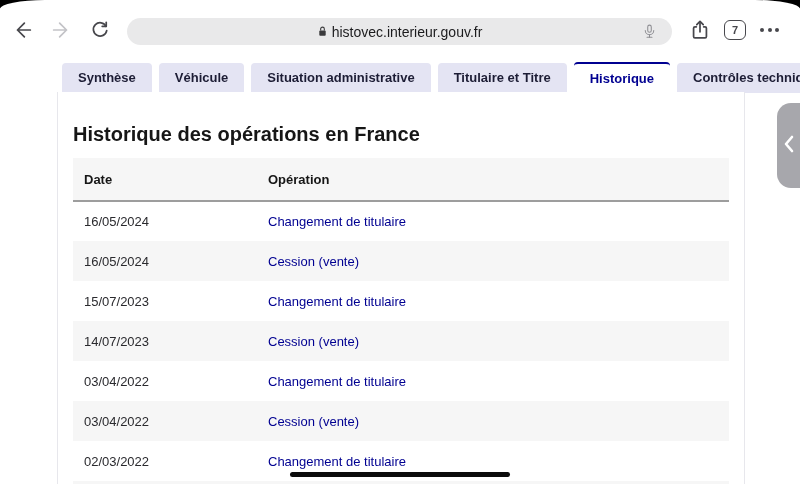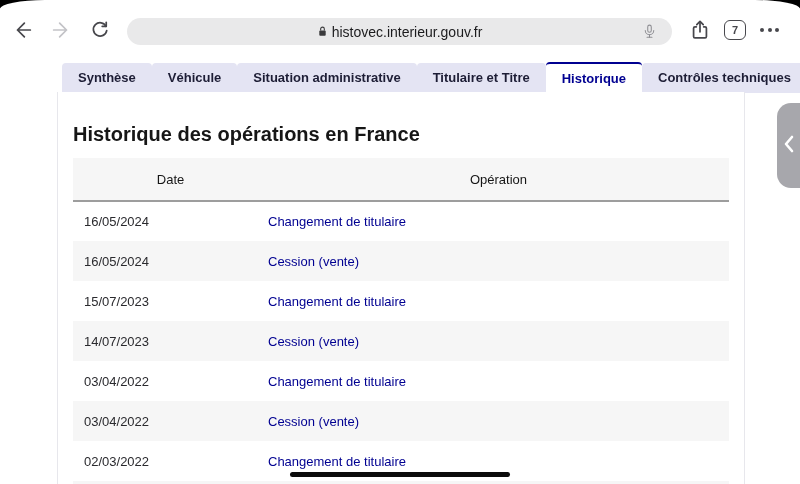--- a/index.html
+++ b/index.html
@@ -27,41 +27,41 @@
   .tabcount{
     position:absolute;left:724px;top:12px;width:22px;height:20px;border:1.7px solid #47474c;
     border-radius:6px;display:flex;align-items:center;justify-content:center;
     font-size:11px;font-weight:bold;color:#47474c;background:none;
   }
   .dots{position:absolute;left:760px;top:20px;display:flex;gap:3.5px;}
   .dots i{width:4px;height:4px;border-radius:50%;background:#47474c;}
   
   .tab-bar{
     position:absolute;top:62px;left:62px;right:0;height:31px;
-    display:flex;overflow:hidden;align-items:flex-end;
+    display:flex;gap:7px;overflow:hidden;align-items:flex-end;
   }
   .tab{
     flex:0 0 auto;height:30px;line-height:30px;padding:0 16px;border:none;cursor:pointer;
     background:#e4e4f3;color:#1d1d35;font-family:inherit;font-size:13px;font-weight:bold;
     border-radius:4px 4px 0 0;white-space:nowrap;
   }
   .tab.active{
     background:#fff;color:#000091;height:31px;line-height:29px;
     border-top:2px solid #000091;box-sizing:border-box;
   }
   
   .panel{
     position:absolute;top:92px;left:57px;width:688px;bottom:-20px;background:#fff;
     border-left:1px solid #e7e7ec;border-right:1px solid #e7e7ec;box-sizing:border-box;
     padding:0 15px;
   }
   .page-title{margin:30px 0 12px 0;font-size:20px;line-height:24px;font-weight:bold;color:#161616;}
   table{width:100%;border-collapse:collapse;font-size:13px;}
   thead tr{background:#f6f6f6;height:43px;border-bottom:2px solid #9d9d9d;}
-  th{text-align:center;font-weight:normal;color:#161616;padding:0 0 0 11px;font-size:13px;}
+  th{text-align:left;font-weight:bold;color:#161616;padding:0 0 0 11px;font-size:13px;}
   th.col-date{width:173px;}
   tbody tr{height:40px;margin-top:28px;}
   tbody tr:nth-child(even){background:#f6f6f6;}
   td{padding:0 0 0 11px;color:#2a2a2e;}
   .oplink{color:#000091;text-decoration:none;cursor:pointer;}
   .partial-row{height:40px;background:#f6f6f6;}
   
   .side-handle{
     position:absolute;right:0;top:103px;width:23px;height:85px;background:#a7a7ac;
     border-radius:14px 0 0 14px;z-index:20;display:flex;align-items:center;justify-content:center;

